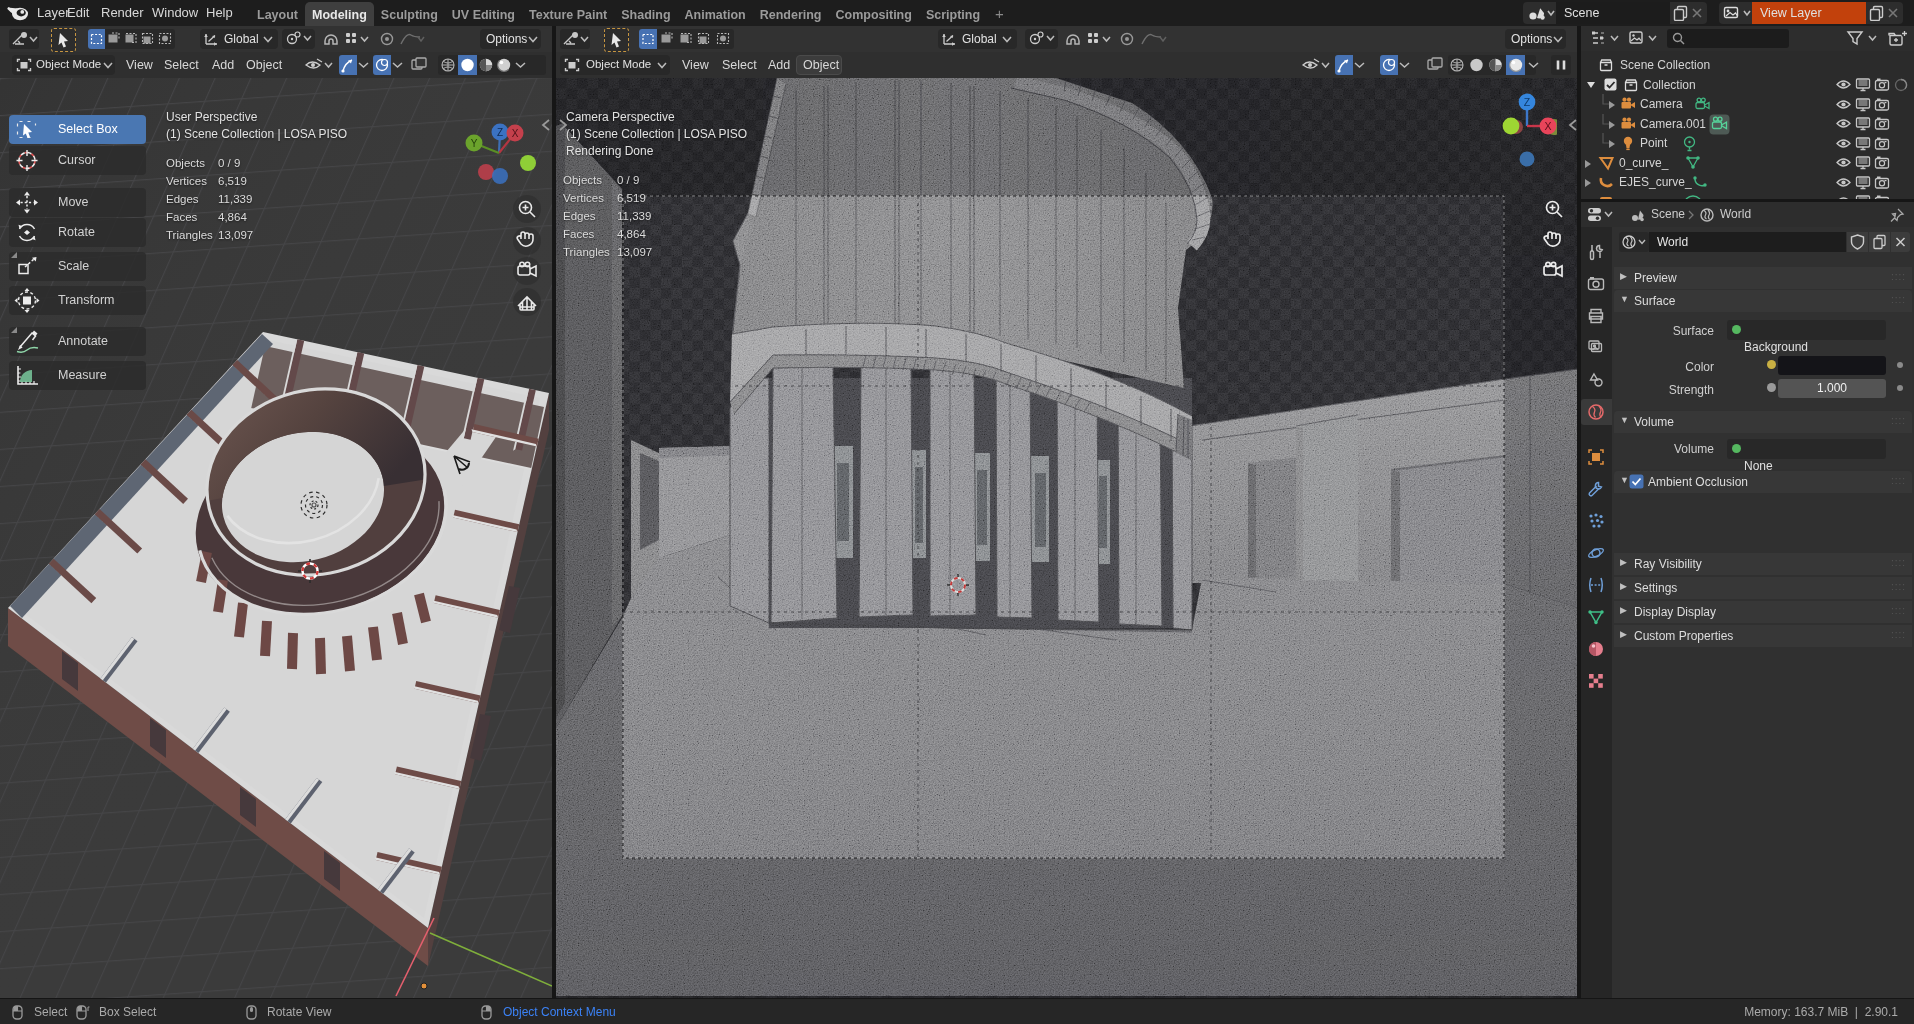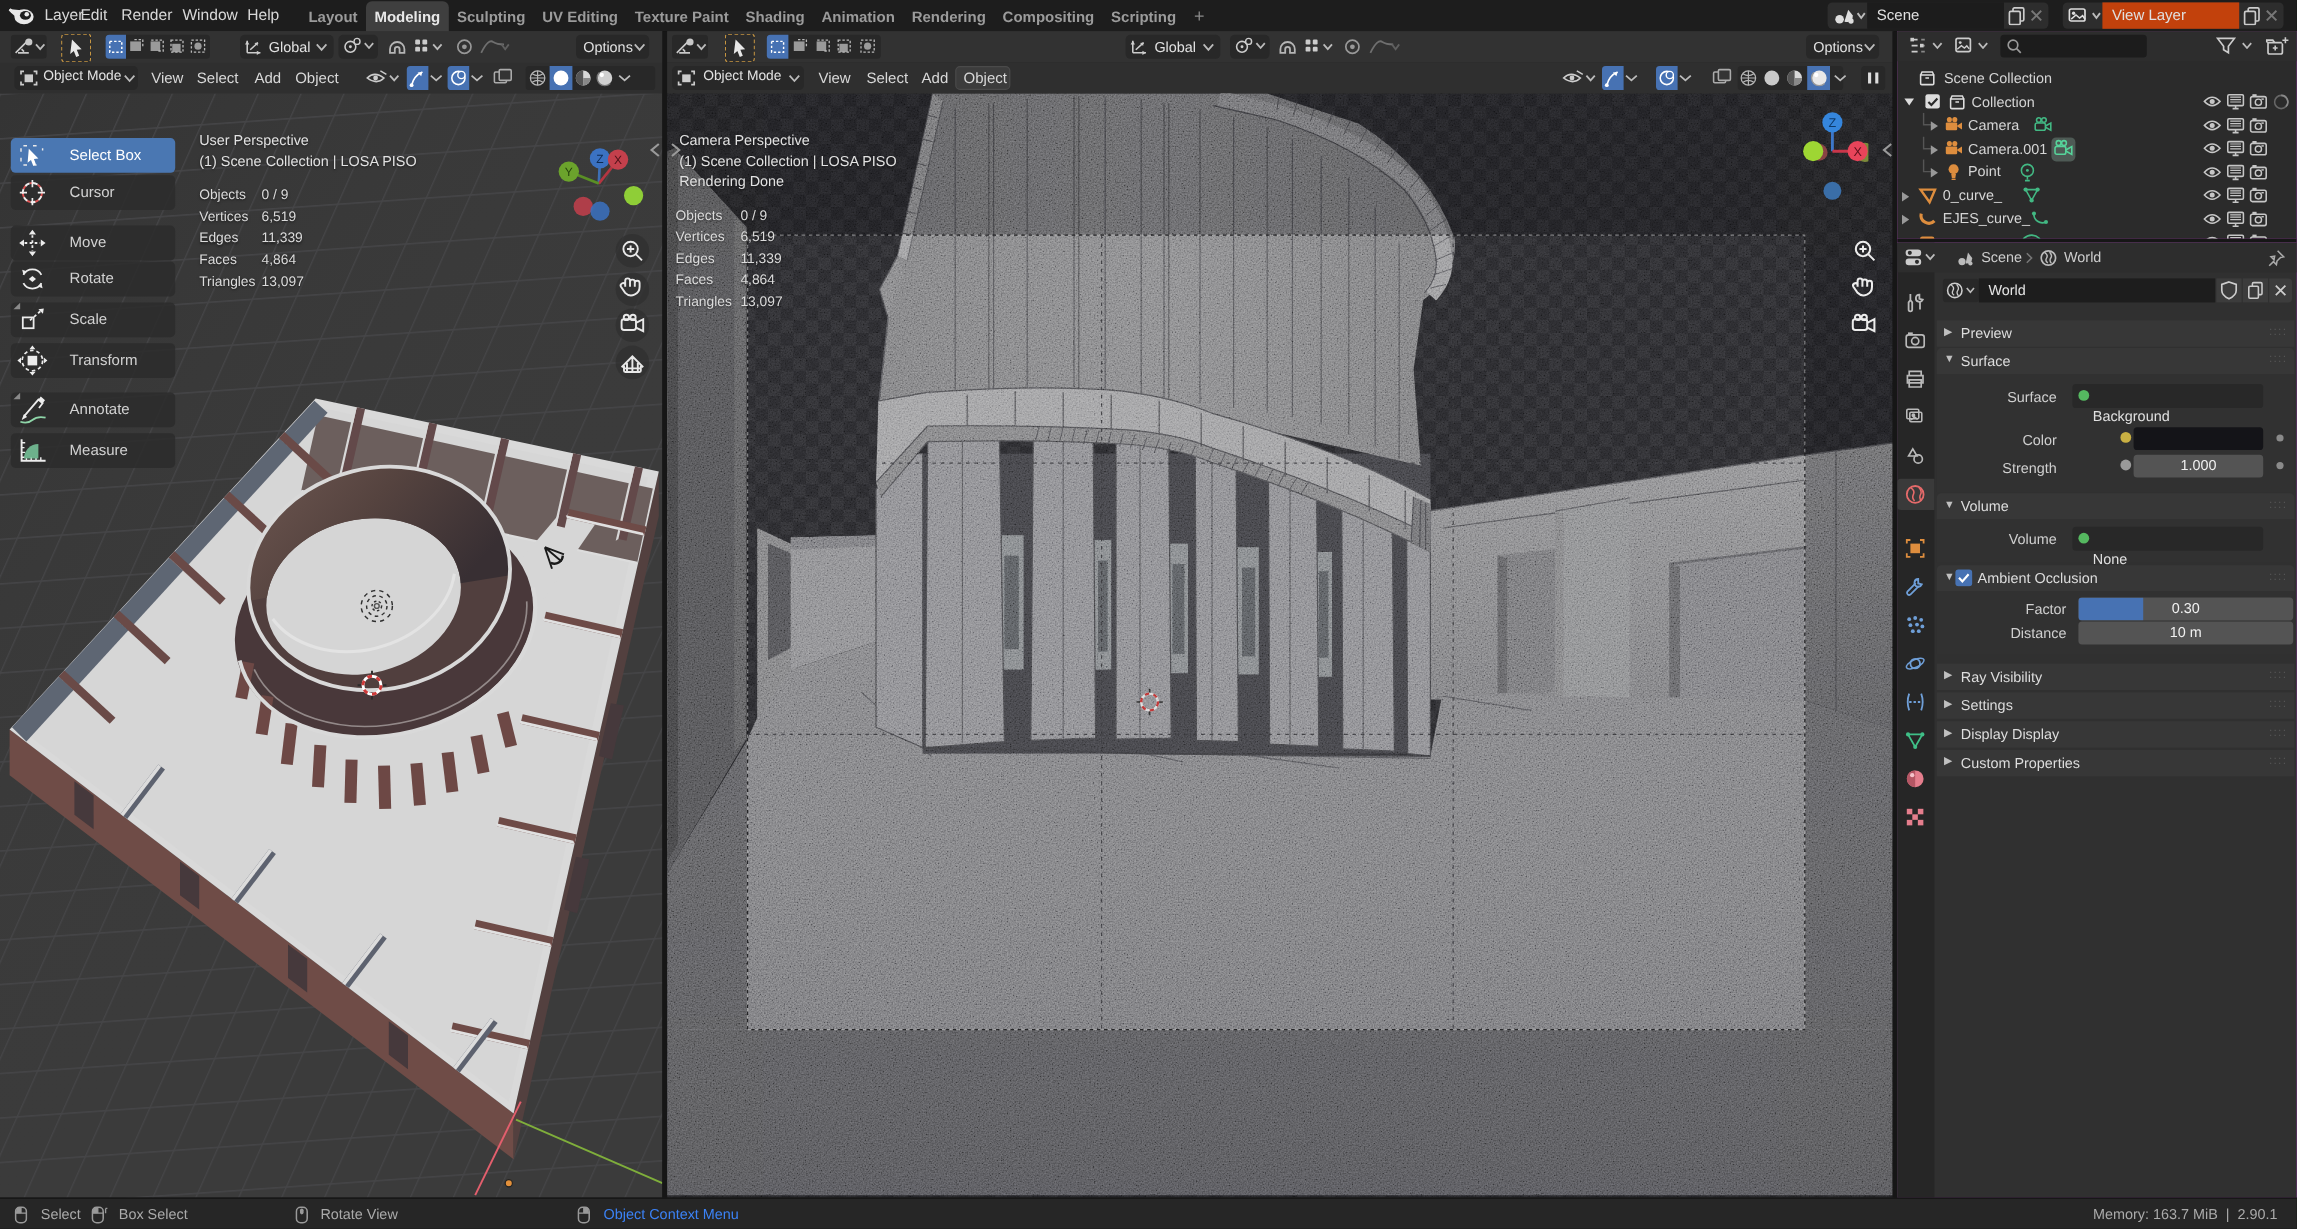--- a/index.html
+++ b/index.html
@@ -1358,29 +1358,20 @@
       <span class="parr">▼</span>
       <span class="abs" style="left:15px;top:3px">
           <svg width="15" height="15" viewBox="0 0 15 15">
             <rect x="0.5" y="0.5" width="14" height="14" rx="2.5" fill="#4772b3"></rect>
             <path d="M3.5 7.5 l2.8 3 L11.5 4.5" stroke="#fff" stroke-width="1.8" fill="none"></path>
           </svg>
         </span>
       <span class="ptit" style="left:34px">Ambient Occlusion</span>
         <span class="pdots">::::</span>
     </div>
-    <div class="abs pbody" style="top:291px;height:52px">
-      <span class="plab" style="top:8px;width:108px">Factor</span>
-      <div class="abs" style="left:118px;top:5px;width:179px;height:19px;background:#545454;border-radius:3px;overflow:hidden">
-          <div class="abs" style="left:0;top:0;width:54px;height:19px;background:#4772b3"></div>
-          <div class="abs" style="left:0;top:0;width:179px;text-align:center;color:#f0f0f0;font-size:12px;line-height:19px">0.30</div>
-        </div>
-      <span class="plab" style="top:28px;width:108px">Distance</span>
-      <div class="abs" style="left:118px;top:25px;width:179px;height:19px;background:#545454;border-radius:3px;color:#f0f0f0;font-size:12px;text-align:center;line-height:19px">10 m</div>
-    </div>
     <div class="phdr" style="top:351px">
         <span class="parr">▶</span>
         <span class="ptit">Ray Visibility</span>
         <span class="pdots">::::</span>
       </div>
     <div class="phdr" style="top:375px">
         <span class="parr">▶</span>
         <span class="ptit">Settings</span>
         <span class="pdots">::::</span>
       </div>

